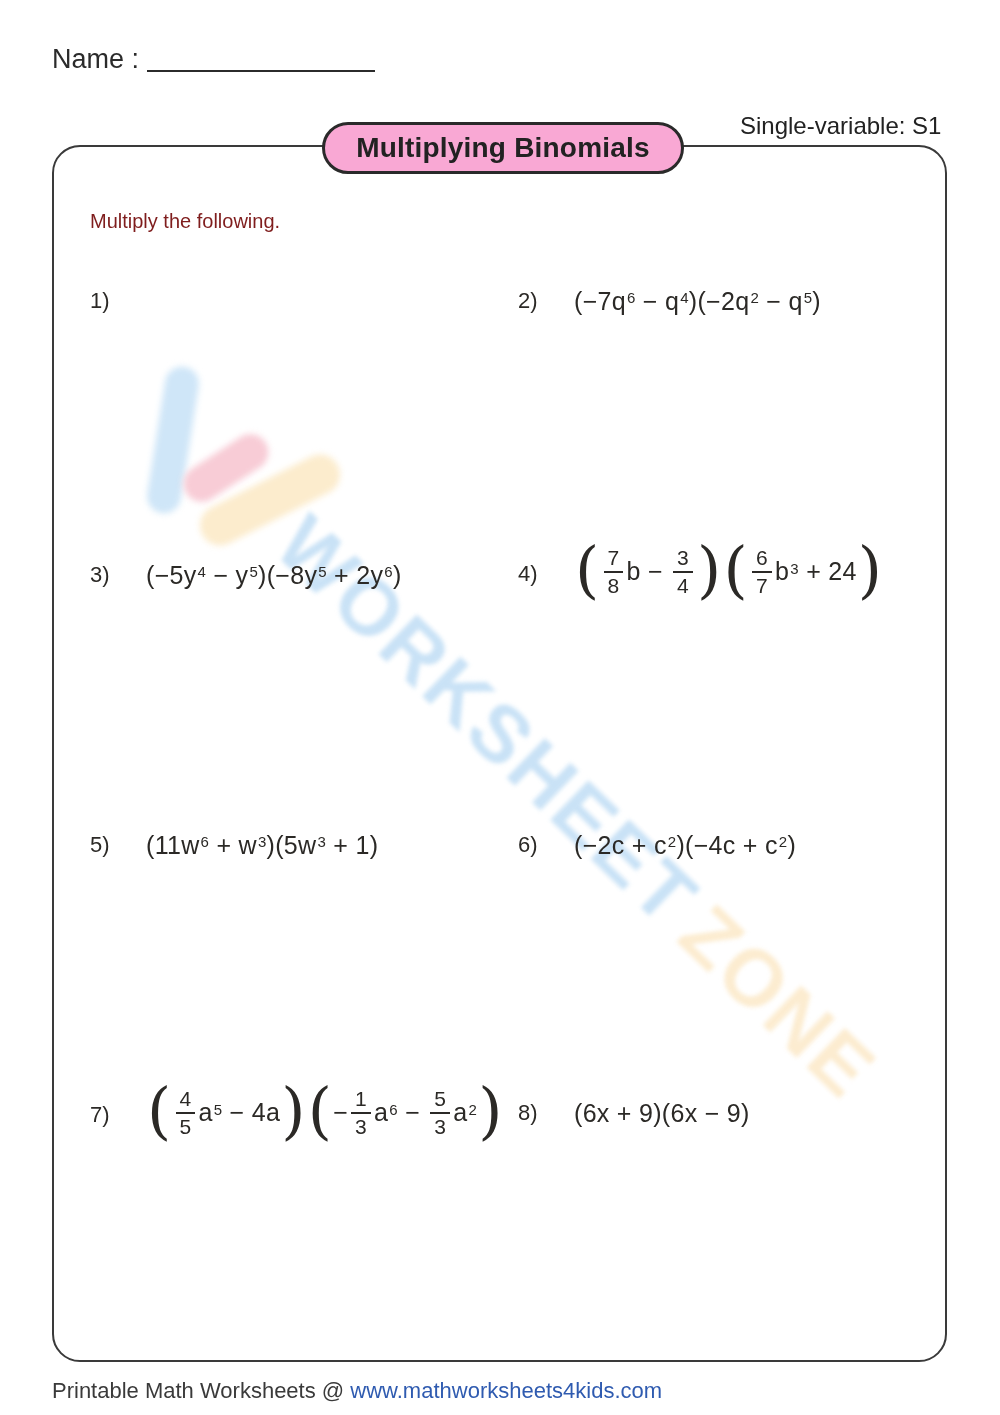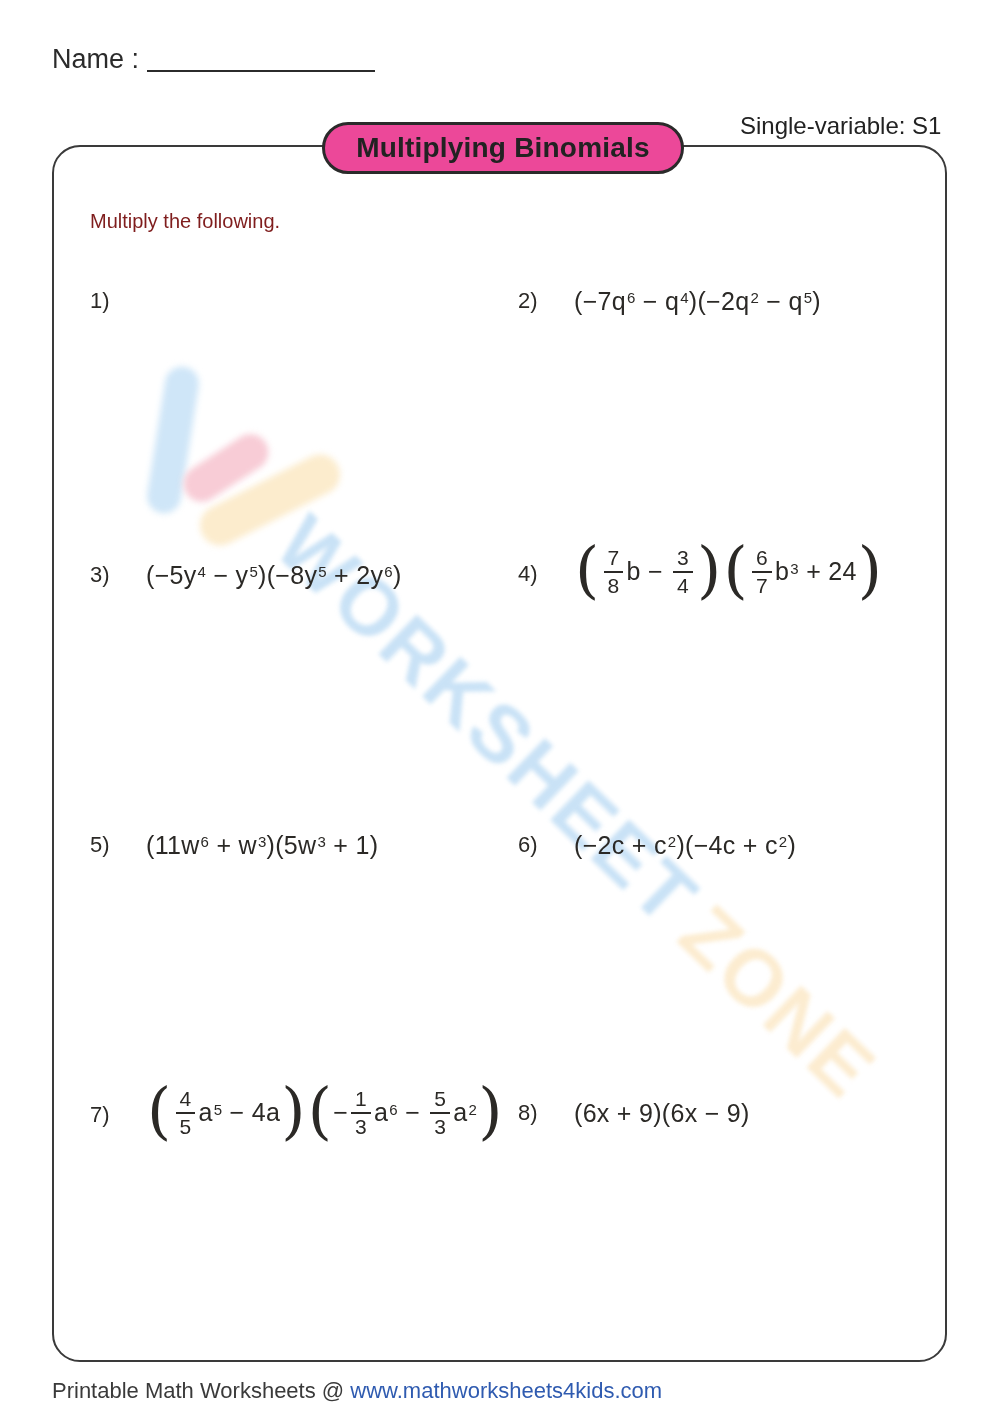--- a/index.html
+++ b/index.html
@@ -15,21 +15,21 @@
   .wm-text{position:absolute;left:322px;top:498px;transform-origin:0 0;transform:rotate(44deg);
            font-size:80px;font-weight:bold;letter-spacing:3px;white-space:nowrap;filter:blur(2px);}
   .wm-blue{color:#c9e2f6;}
   .wm-orange{color:#fcecd0;margin-left:14px;}
 
   
   .content{position:absolute;inset:0;z-index:2;}
   .main-box{position:absolute;left:52px;top:145px;width:891px;height:1213px;
             border:2px solid #3a3a3a;border-radius:28px;background:transparent;}
   .title-pill{position:absolute;left:322px;top:122px;width:356px;height:46px;
-              background:#ec4899;border:3px solid #2a2a2a;border-radius:27px;
+              background:#f9a8d4;border:3px solid #2a2a2a;border-radius:27px;
               display:flex;align-items:center;justify-content:center;
               font-size:28px;font-weight:bold;color:#222;letter-spacing:0.2px;}
   .variant{position:absolute;left:740px;top:112px;font-size:24px;color:#222;}
   .name-row{position:absolute;left:52px;top:44px;font-size:27px;color:#2b2b2b;}
   .name-line{display:inline-block;width:228px;height:20px;margin-left:8px;
              border-bottom:2px solid #2b2b2b;vertical-align:-4px;}
   .instruction{position:absolute;left:90px;top:210px;font-size:20px;color:#7f1d1d;}
 
   
   .problem{position:absolute;display:flex;align-items:center;font-size:25px;color:#2b2926;}

